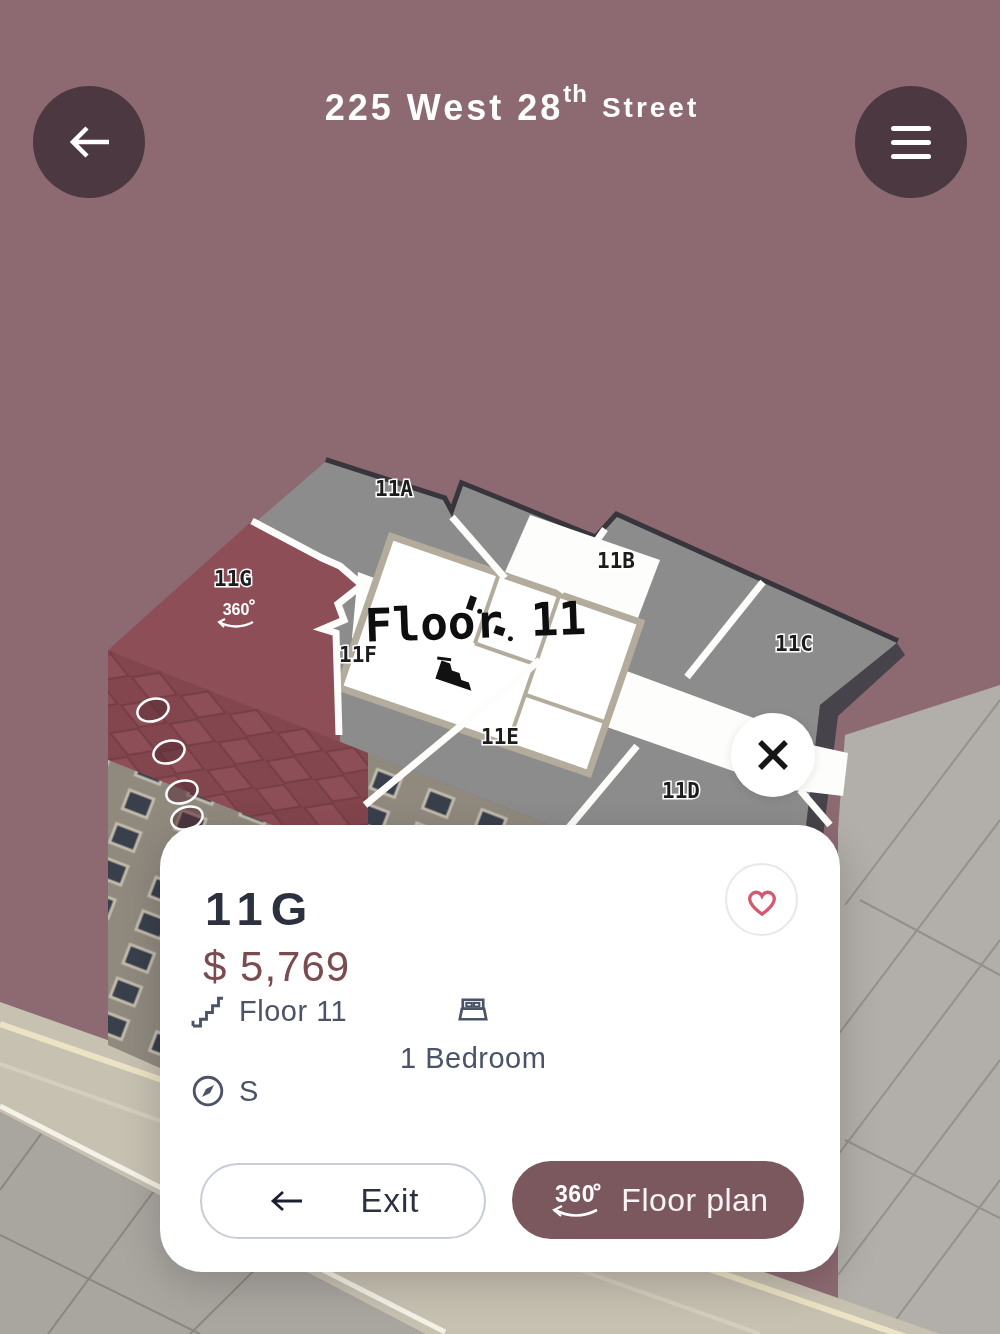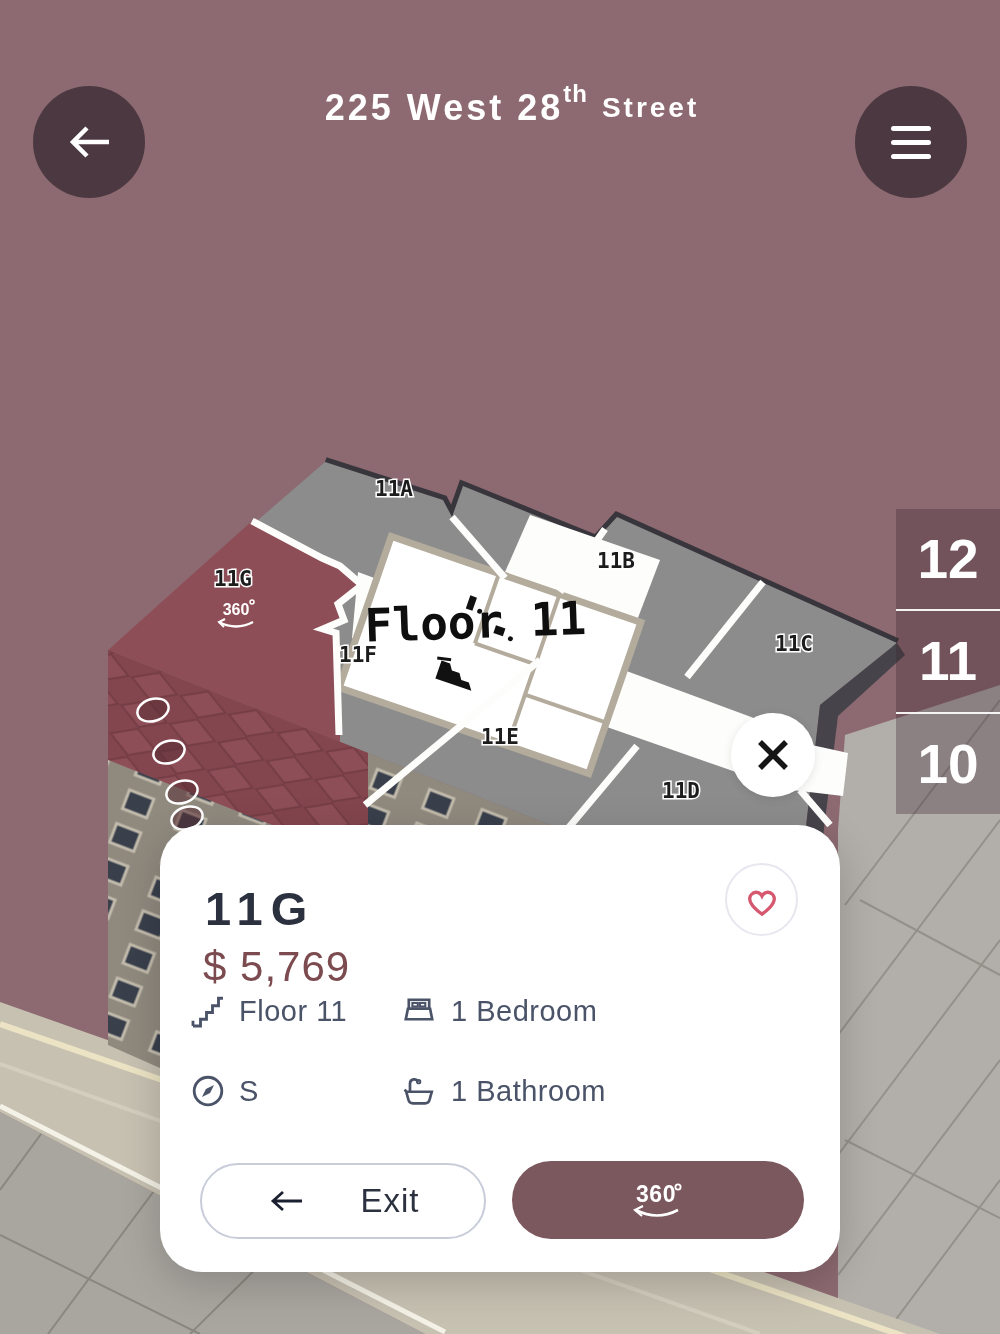--- a/index.html
+++ b/index.html
@@ -42,21 +42,21 @@
   #unit-title{position:absolute;left:45px;top:56px;font-size:47px;font-weight:bold;
               letter-spacing:8px;color:#2c3140;}
   #unit-price{position:absolute;left:43px;top:118px;font-size:42px;color:#7c4b50;
               letter-spacing:1px;}
   #fav-btn{position:absolute;left:565px;top:38px;width:73px;height:73px;border-radius:50%;
            background:#fff;border:2px solid #e7e7f0;display:flex;align-items:center;
            justify-content:center;cursor:pointer;padding:0;}
   .feat{position:absolute;display:flex;align-items:center;gap:13px;color:#4a5368;
         font-size:29px;letter-spacing:0.5px;}
   .feat svg{flex:0 0 auto;}
-  #feat-0{left:30px;top:168px;} #feat-1{left:240px;top:168px;}
+  #feat-0{left:30px;top:168px;} #feat-1{left:240px;top:168px;flex-direction:column;}
   #feat-2{left:30px;top:248px;} #feat-3{left:240px;top:248px;}
   #exit-btn{position:absolute;left:40px;top:338px;width:286px;height:76px;border-radius:38px;
             background:#fff;border:2px solid #c9cdda;display:flex;align-items:center;
             justify-content:center;gap:54px;cursor:pointer;color:#2c3140;font-size:33px;
             letter-spacing:1px;font-family:"Liberation Sans",sans-serif;}
   #floorplan-btn{position:absolute;left:352px;top:336px;width:292px;height:78px;
             border-radius:39px;background:#7b575e;border:none;display:flex;
             align-items:center;justify-content:center;gap:14px;cursor:pointer;
             color:#f7f3f4;font-size:32px;letter-spacing:0.5px;
             font-family:"Liberation Sans",sans-serif;}
@@ -184,27 +184,20 @@
     <g>
       <text class="badge360" x="236" y="615">360</text>
       <circle cx="252" cy="602" r="2" fill="none" stroke="#fff" stroke-width="1.5"></circle>
       <path d="M219,622 q17,9 34,0" fill="none" stroke="#fff" stroke-width="2.5"></path>
       <path d="M224,627 l-5,-5 l6,-3" fill="none" stroke="#fff" stroke-width="2"></path>
     </g>
 
     <text class="plan-title" x="476" y="638" transform="rotate(-2 476 638)">Floor 11</text>
   </svg>
 
-  <div id="floor-strip">
-    <div class="floor-cell">12</div>
-    <div class="floor-sep"></div>
-    <div class="floor-cell">11</div>
-    <div class="floor-sep"></div>
-    <div class="floor-cell">10</div>
-  </div>
 
   <button id="close-btn">
     <span style="display:flex;">
       <svg width="40" height="40" viewBox="0 0 40 40">
         <path d="M7,7 L33,33 M33,7 L7,33" stroke="#161616" stroke-width="5.5" fill="none"></path>
       </svg>
     </span>
   </button>
 
   <button class="hdr-btn" id="back-btn">
@@ -266,45 +259,36 @@
     <div class="feat" id="feat-2">
       <span style="display:flex;">
         <svg width="36" height="36" viewBox="0 0 24 24">
           <circle cx="12" cy="12" r="9.2" fill="none" stroke="#4a5368" stroke-width="1.9"></circle>
           <path d="M8,16 L10.6,10.6 L16,8 L13.4,13.4 Z" fill="#4a5368"></path>
         </svg>
       </span>
       <span>S</span>
     </div>
 
-    <div class="feat" id="feat-3">
-      <span style="display:flex;">
-        <svg width="38" height="36" viewBox="0 0 24 24">
-          <path d="M6,12 V7 a2.8,2.8 0 0 1 5.4,-1" fill="none" stroke="#4a5368" stroke-width="1.8"></path>
-          <circle cx="11.8" cy="5.8" r="1.1" fill="none" stroke="#4a5368" stroke-width="1.3"></circle>
-          <path d="M3.5,12.5 H20.5 L19,18 a3,3 0 0 1 -2.9,2.2 H7.9 A3,3 0 0 1 5,18 Z M3.5,12.5 L2.5,11" fill="none" stroke="#4a5368" stroke-width="1.8"></path>
-        </svg>
-      </span>
-      <span>1 Bathroom</span>
-    </div>
 
     <button id="exit-btn">
       <span style="display:flex;">
         <svg width="40" height="28" viewBox="0 0 40 28">
           <path d="M36,14 H8 M17,5 L7,14 L17,23" stroke="#1b2030" stroke-width="2.8" fill="none"></path>
         </svg>
       </span>
       <span>Exit</span>
     </button>
 
     <button id="floorplan-btn">
       <span style="display:flex;">
         <svg width="60" height="48" viewBox="0 0 60 48">
           <text x="28" y="26" text-anchor="middle" font-family="Liberation Sans,sans-serif" font-size="23" font-weight="bold" fill="#ffffff">360</text>
           <circle cx="50" cy="11" r="2.6" fill="none" stroke="#ffffff" stroke-width="1.8"></circle>
           <path d="M8,34 q21,11 42,0" fill="none" stroke="#ffffff" stroke-width="2.6"></path>
           <path d="M14,40 l-7,-6 l8,-4" fill="none" stroke="#ffffff" stroke-width="2.2"></path>
         </svg>
       </span>
+      <span>Floor plan</span>
     </button>
 
   </div>
 </div>
 
 </body></html>

